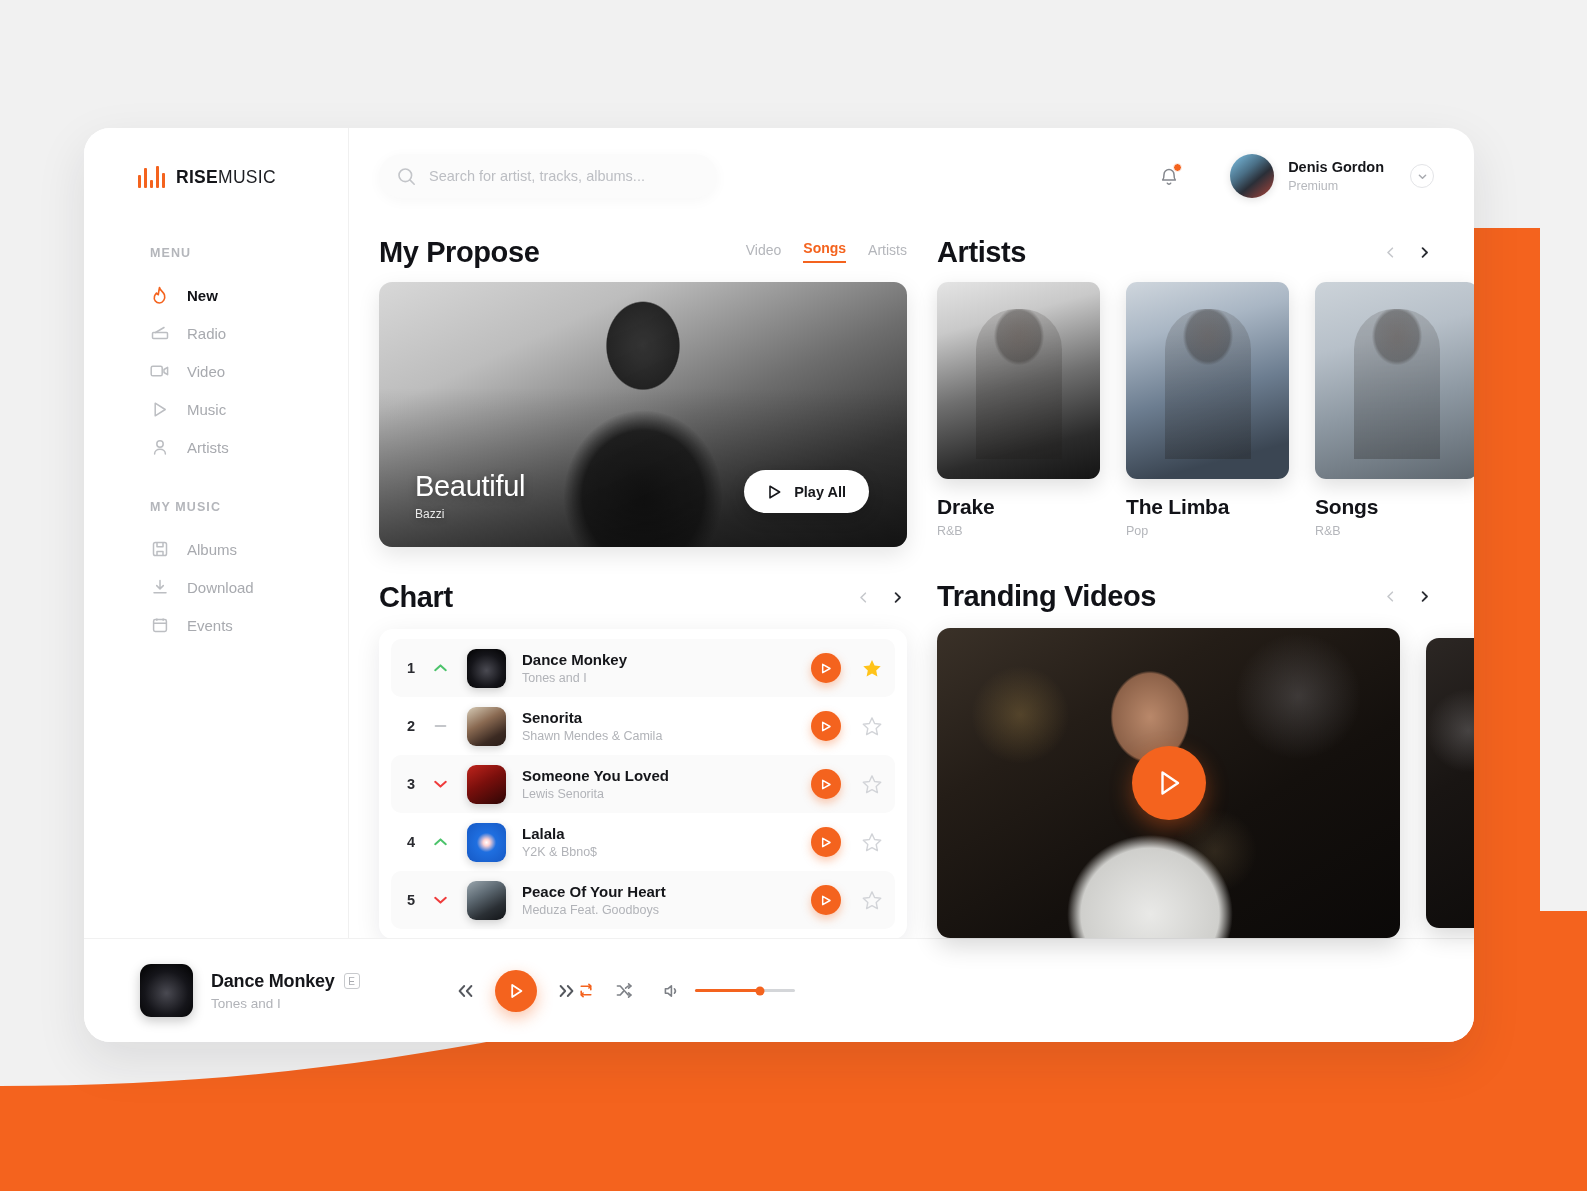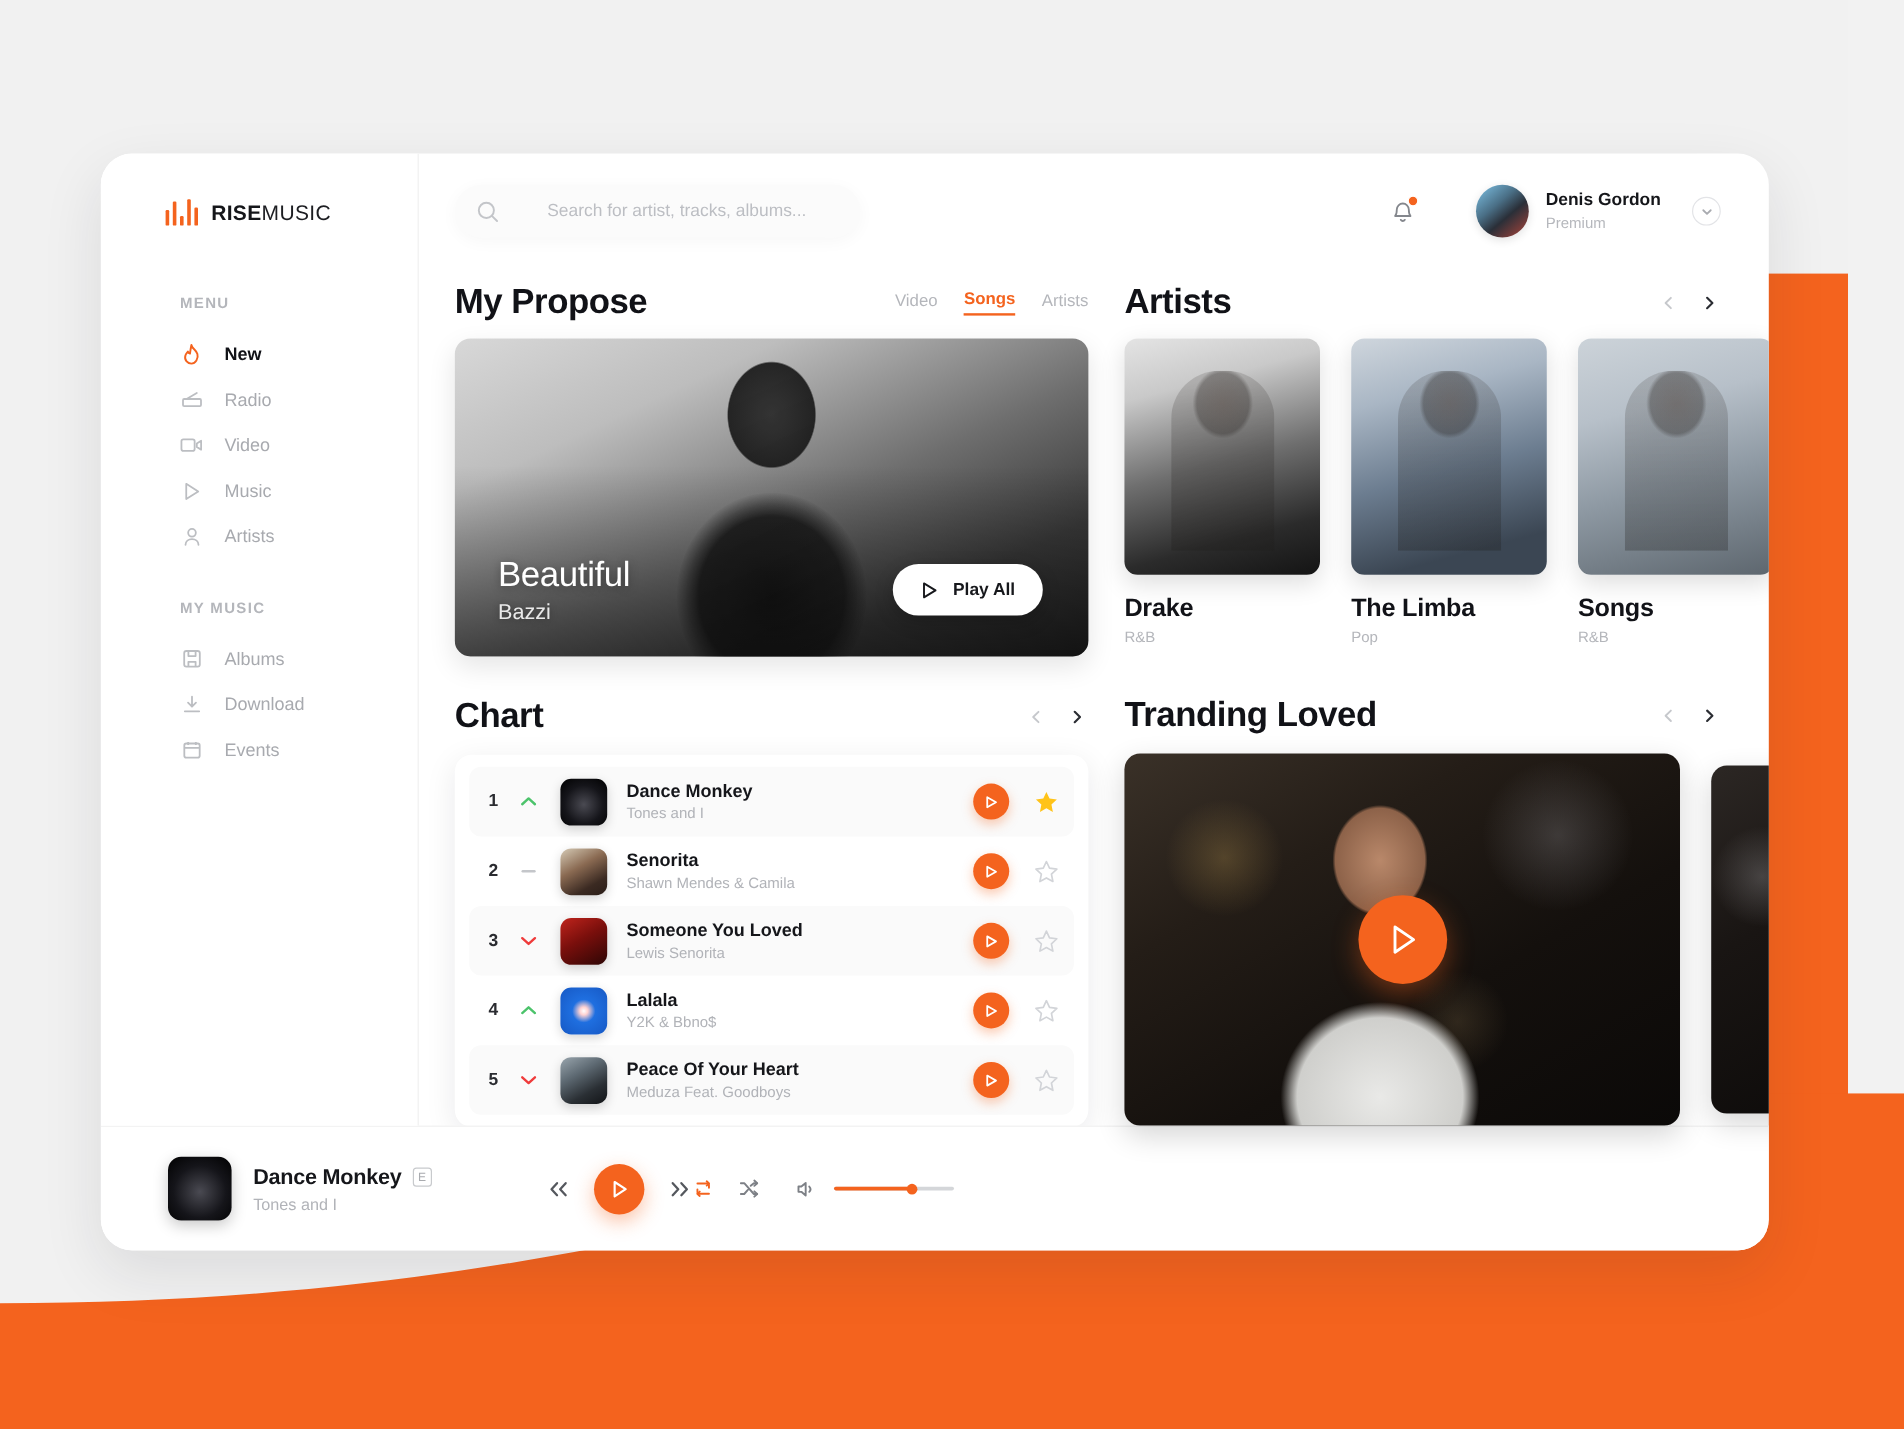--- a/index.html
+++ b/index.html
@@ -82,21 +82,21 @@
   .search-box {
     width: 338px; height: 44px; background: #fbfbfb;
     border-radius: 22px; display: flex; align-items: center;
     padding: 0 18px; gap: 13px;
     box-shadow: 0 3px 14px rgba(0,0,0,.035);
   }
   .search-box .mag { color: #c3c5c9; display: flex; }
   .search-input {
     border: 0; outline: 0; background: transparent; flex: 1;
     font-family: "Liberation Sans", sans-serif;
-    font-size: 14.5px; color: #55585e; text-align: center;
+    font-size: 14.5px; color: #55585e;
   }
   .search-input::placeholder { color: #bcbec3; }
   .topbar-spacer { flex: 1; }
   .bell-wrap { position: relative; width: 26px; height: 28px; display: flex; align-items: center; justify-content: center; color: #84878d; cursor: pointer; }
   .bell-dot { position: absolute; top: 1px; right: 0px; width: 9px; height: 9px; border-radius: 50%; background: #f4631e; border: 1.5px solid #fff; }
   .user-chip { display: flex; align-items: center; gap: 14px; margin-left: 28px; }
   .avatar {
     width: 44px; height: 44px; border-radius: 50%;
     background: linear-gradient(140deg,#7fc4e8 0%, #4a6f86 38%, #2a2f38 60%, #b0453a 100%);
     flex: 0 0 44px;
@@ -136,21 +136,21 @@
     position: absolute; left: 50%; top: 6%; transform: translateX(-50%);
     width: 300px; height: 100%;
     background:
       radial-gradient(ellipse 60px 72px at 50% 18%, #2b2b2b 0%, #1a1a1a 60%, rgba(0,0,0,0) 62%),
       radial-gradient(ellipse 110px 120px at 50% 75%, #121212 0%, #1d1d1d 55%, rgba(0,0,0,0) 72%);
     opacity: .92;
   }
   .hero .vign { position: absolute; inset: 0; background: linear-gradient(180deg, rgba(0,0,0,0) 40%, rgba(0,0,0,.45) 100%); }
   .hero-info { position: absolute; left: 36px; bottom: 26px; }
   .hero-title { font-size: 29px; font-weight: 400; color: #fff; letter-spacing: -.3px; text-shadow: 0 2px 8px rgba(0,0,0,.35); }
-  .hero-sub { font-size: 18px; color: #e9e9e9; margin-top: 4px; text-shadow: 0 1px 6px rgba(0,0,0,.35); }
+  .hero-sub { font-size: 12px; color: #e9e9e9; margin-top: 4px; text-shadow: 0 1px 6px rgba(0,0,0,.35); }
   .play-all {
     position: absolute; right: 38px; bottom: 34px;
     height: 43px; padding: 0 23px; border-radius: 22px;
     background: #fff; border: 0; cursor: pointer;
     display: flex; align-items: center; gap: 12px;
     font-family: "Liberation Sans", sans-serif;
     font-size: 14.5px; font-weight: 700; color: #17181c;
     box-shadow: 0 5px 16px rgba(0,0,0,.20);
   }
   .play-all .tri { color: #17181c; display: flex; }
@@ -649,21 +649,21 @@
                 <div class="artist-genre">Pop</div>
               </div>
               <div class="artist-card">
                 <div class="artist-img ai-timati"></div>
                 <div class="artist-name">Songs</div>
                 <div class="artist-genre">R&amp;B</div>
               </div>
             </div>
 
             <div class="sec-head" style="margin-top:30px">
-              <div class="sec-title">Tranding Loved</div>
+              <div class="sec-title">Tranding Videos</div>
               <div class="sec-head-spacer"></div>
               <div class="arrows">
                 <div class="arrow">
                   <svg width="11" height="13" viewBox="0 0 11 13" fill="none" stroke="currentColor" stroke-width="1.6" stroke-linecap="round" stroke-linejoin="round">
                       <path d="M7.4 2.2 3 6.5l4.4 4.3"></path>
                     </svg>
                 </div>
                 <div class="arrow dark">
                   <svg width="11" height="13" viewBox="0 0 11 13" fill="none" stroke="currentColor" stroke-width="1.8" stroke-linecap="round" stroke-linejoin="round">
                       <path d="M3.6 2.2 8 6.5l-4.4 4.3"></path>

